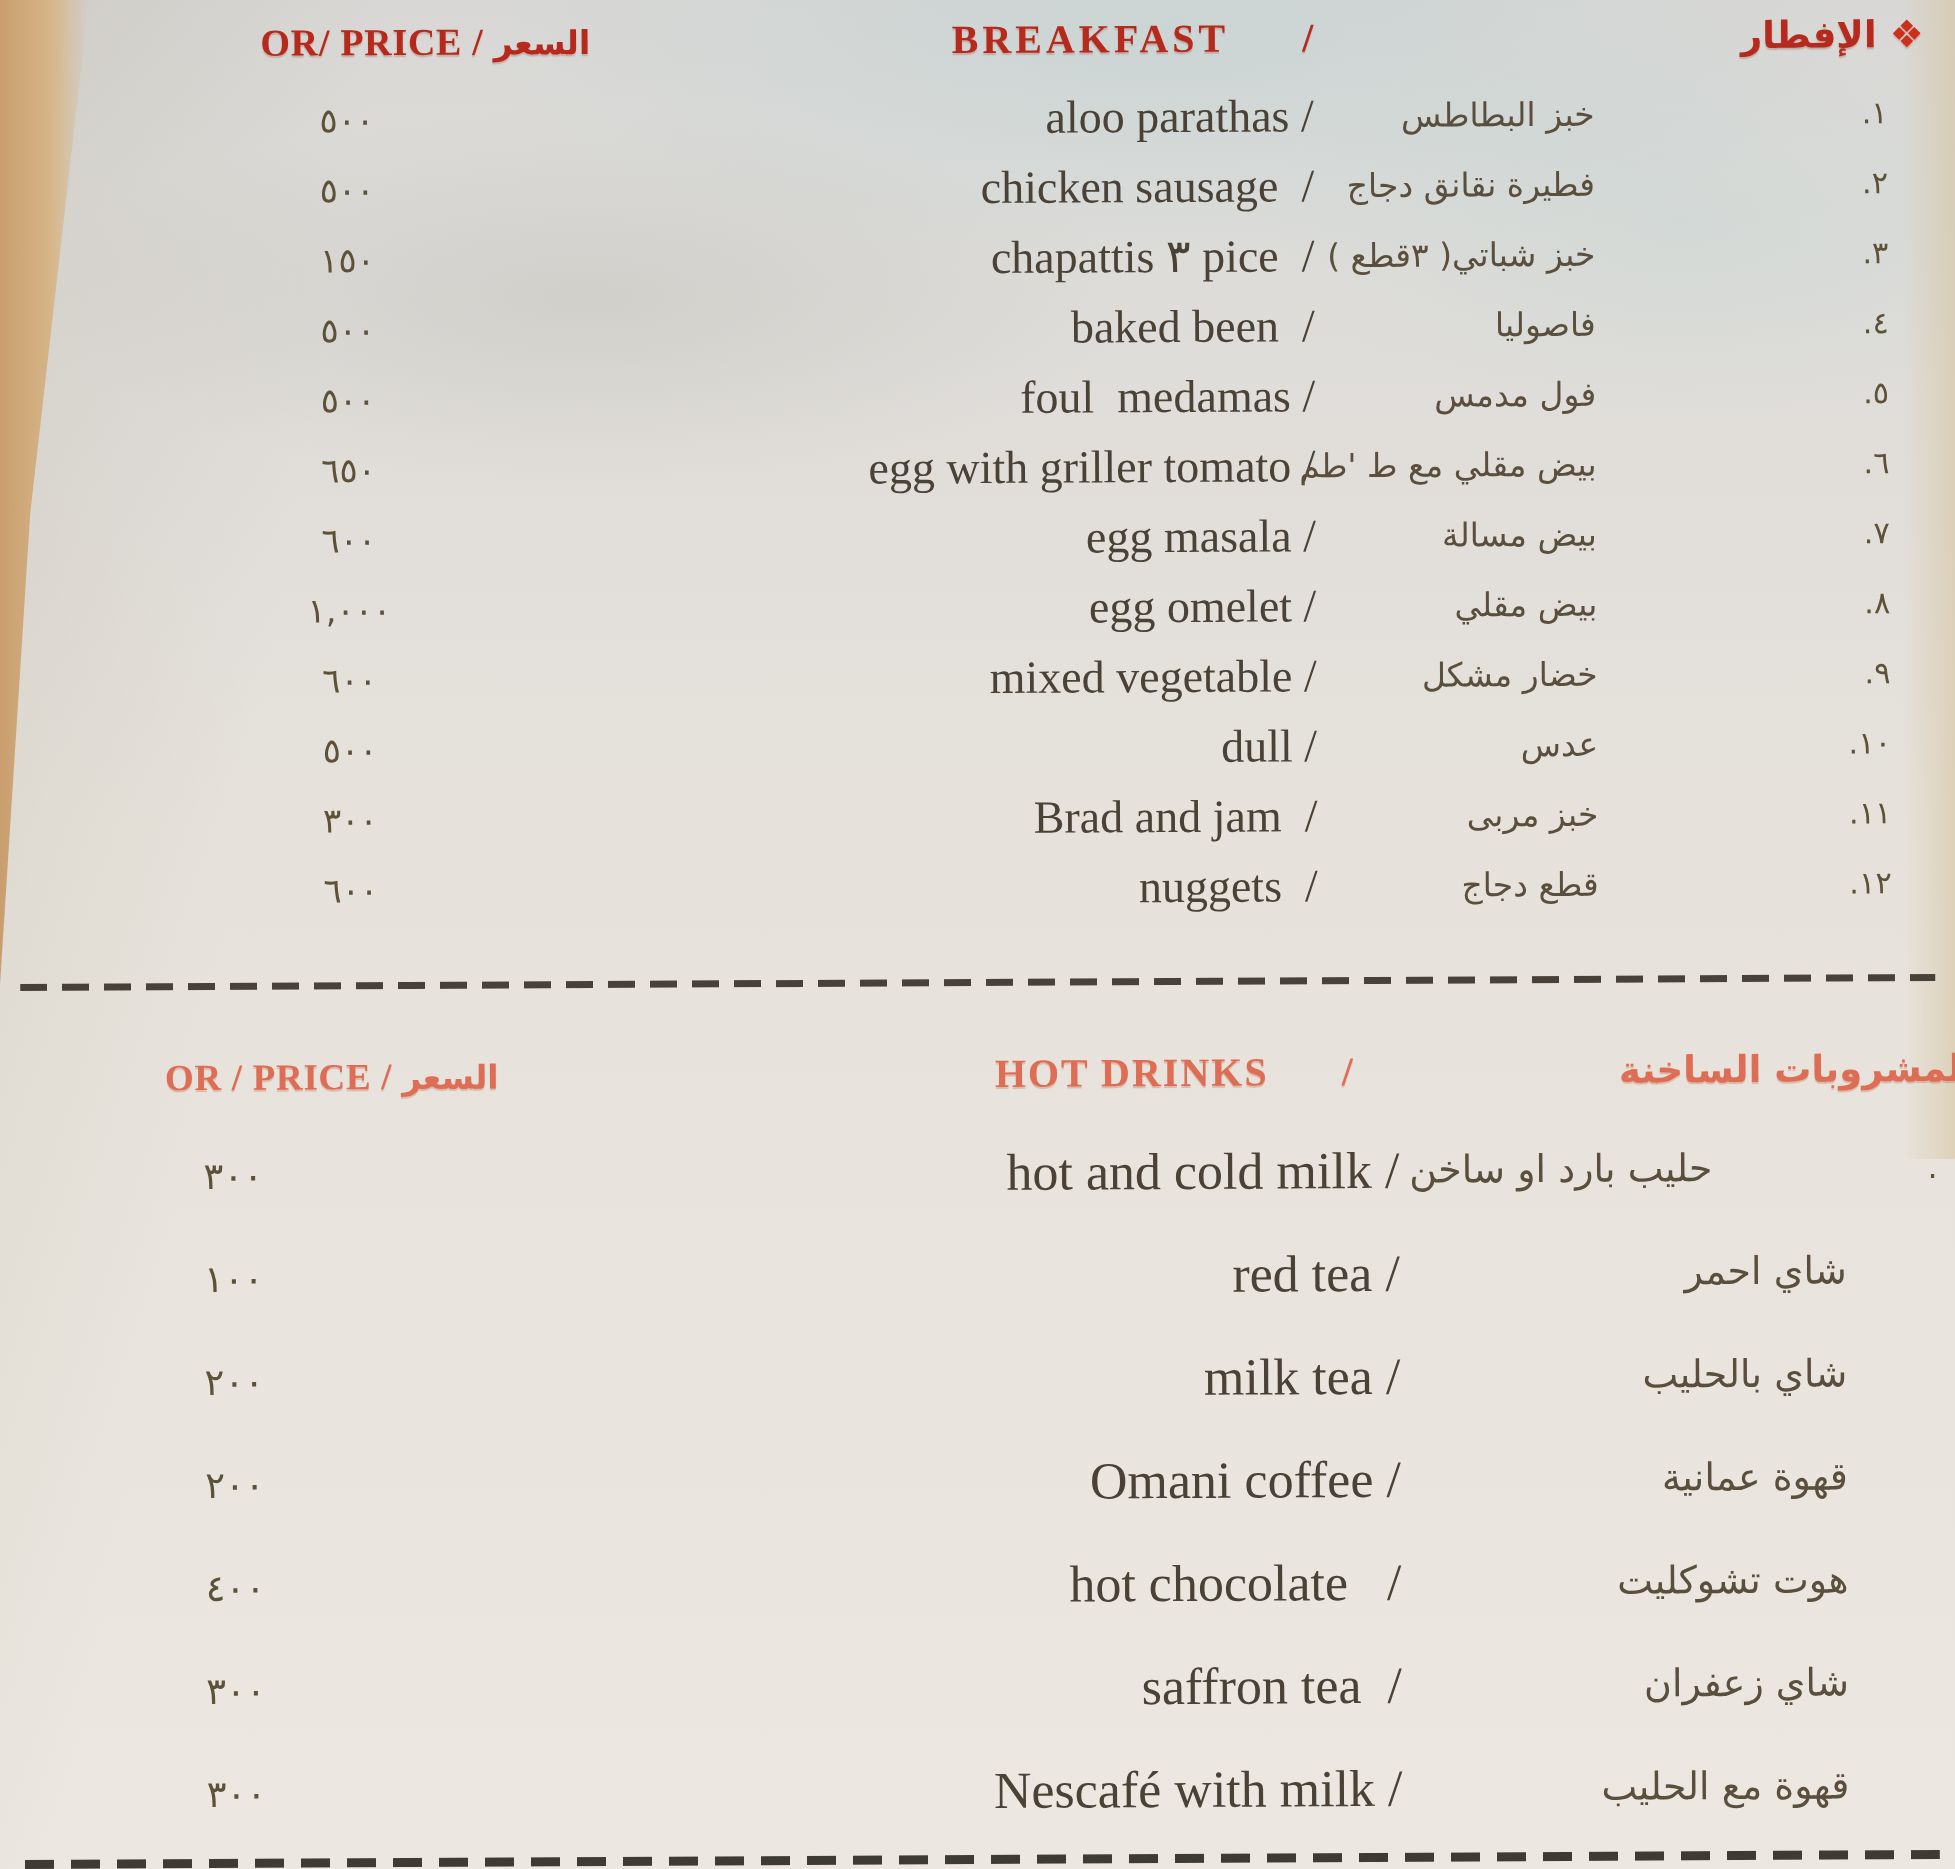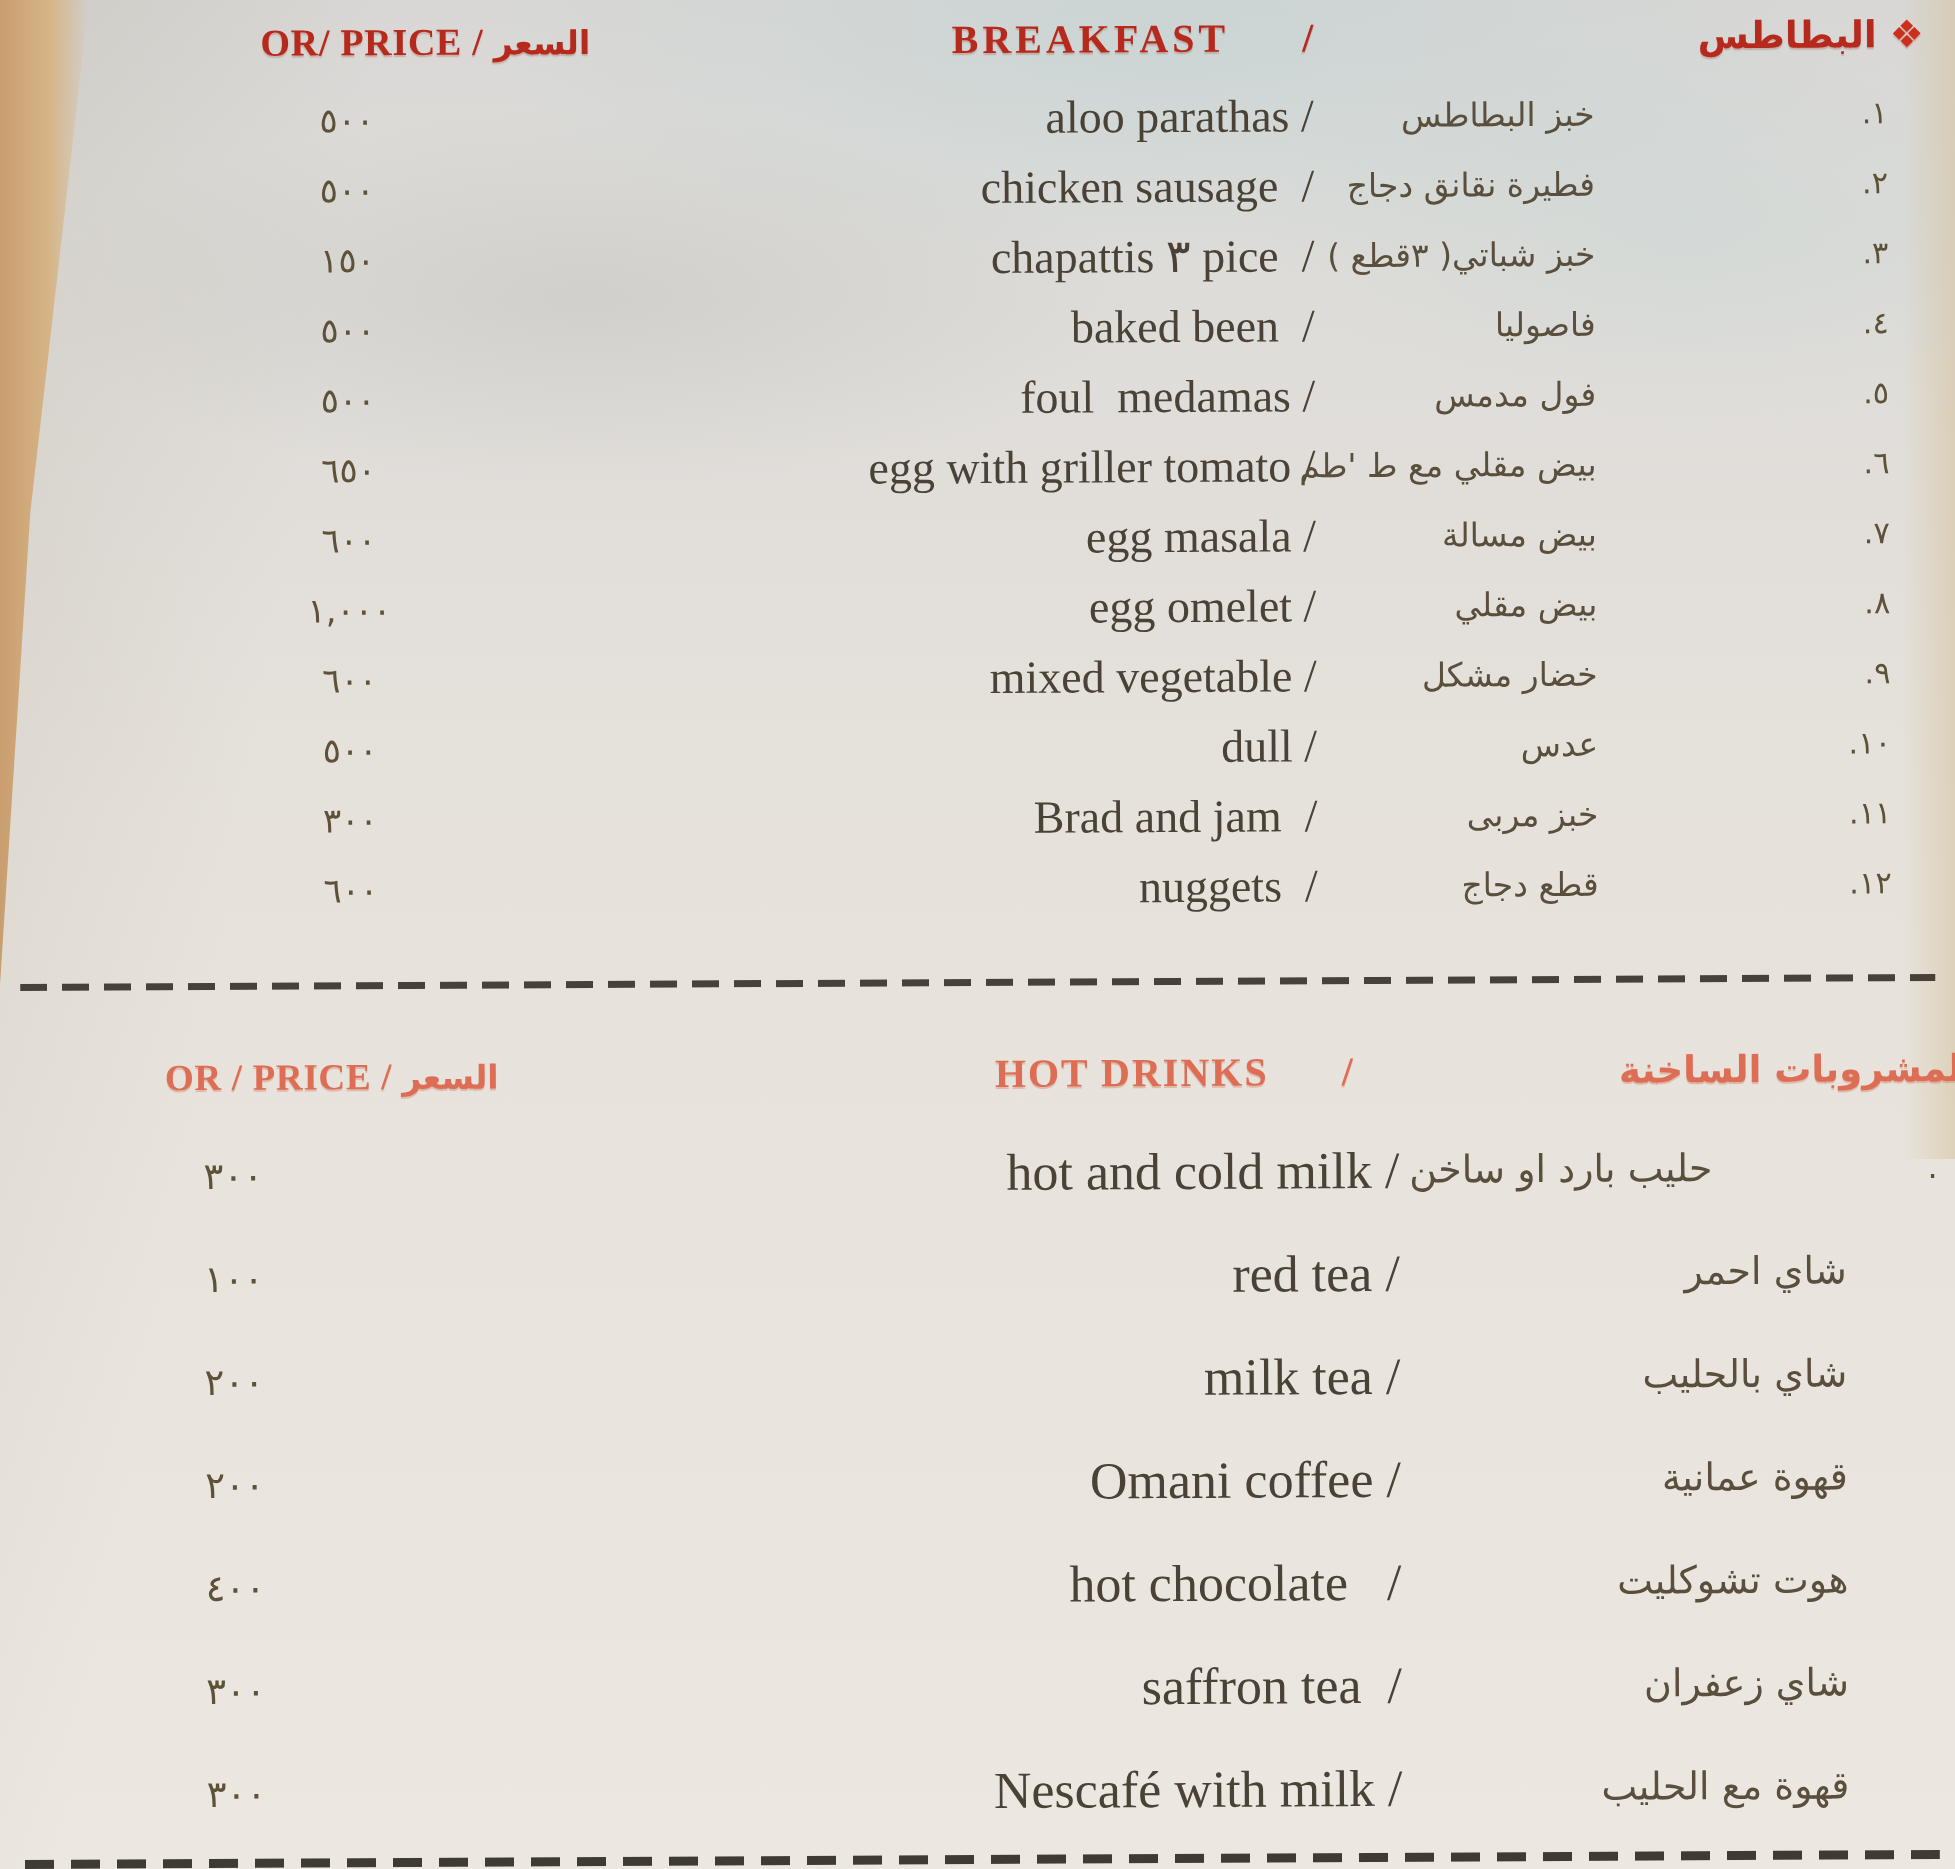--- a/index.html
+++ b/index.html
@@ -87,21 +87,21 @@
       <div class="hdr hdr-bf grid-bf">
         <div class="price-h">
           <span>OR/ PRICE /</span>
           <span class="ar-part">السعر</span>
         </div>
         <div class="title-cell">
           <span>BREAKFAST</span><span class="slash">/</span>
         </div>
         <div class="title-ar-wrap">
           <span class="diamond-icon"></span>
-          <span>البطاطس</span>
+          <span>الإفطار</span>
         </div>
       </div>
       <div class="rows-bf">
           <div class="row-bf grid-bf">
     <span class="price">٥٠٠</span>
     <span class="en">aloo parathas /</span>
     <span class="ar">خبز البطاطس</span>
     <span class="num">١.</span>
   </div>
           <div class="row-bf grid-bf">

